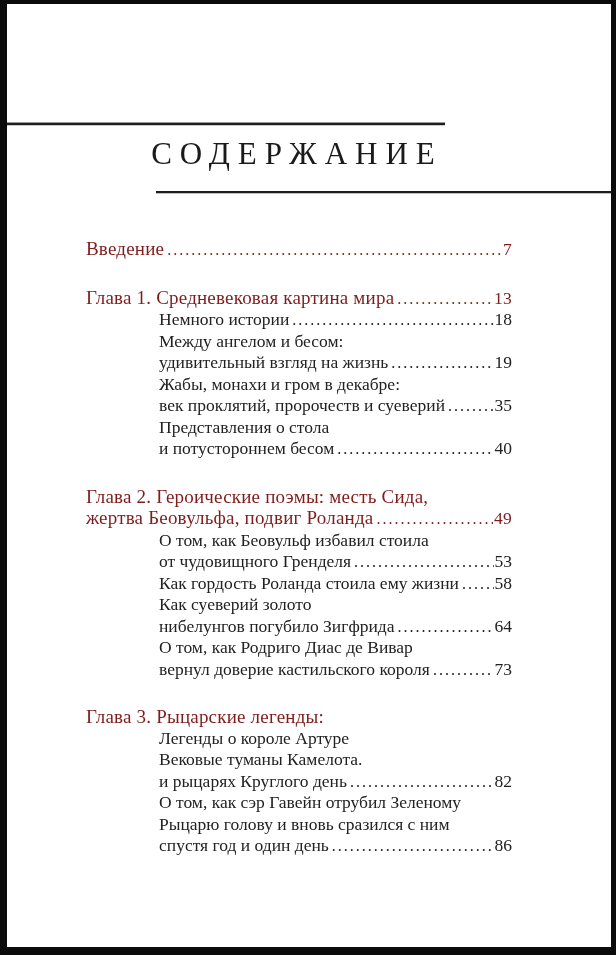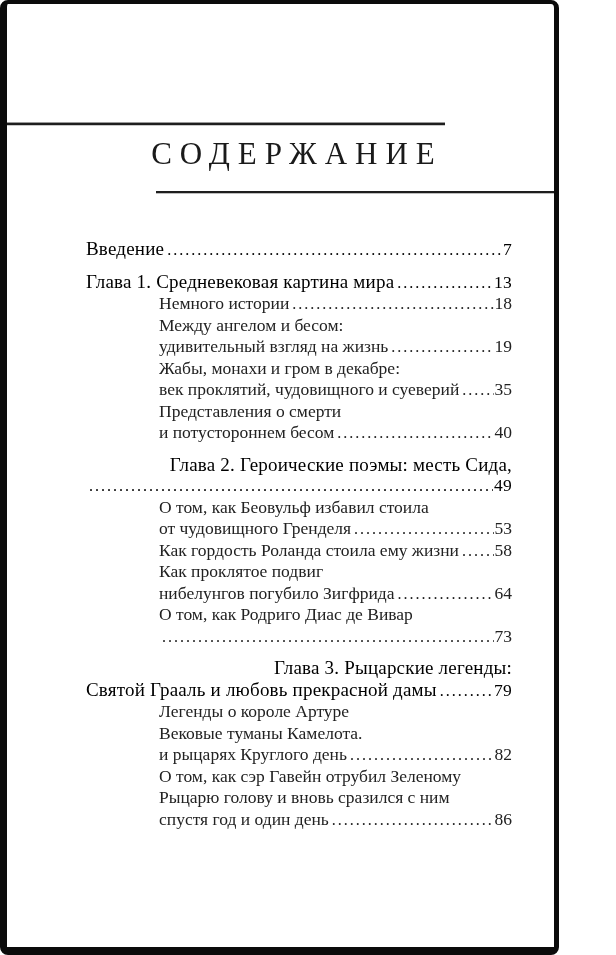--- a/index.html
+++ b/index.html
@@ -2,31 +2,30 @@
 <html><head>
 <meta charset="utf-8">
 <style>
   html, body {
     margin: 0;
     padding: 0;
     background: #ffffff;
   }
   .page {
     position: relative;
-    width: 559px;
+    width: 616px;
     height: 955px;
     box-sizing: border-box;
     background: #ffffff;
     border-style: solid;
     border-color: #0b0b0b;
     border-width: 4px 5px 8px 7px; 
     overflow: hidden;
     font-family: "Liberation Serif", serif;
     color: #1e1e1e;
-    border-radius: 8px;
   }
   
   .rule-top {
     position: absolute;
     top: 118px;
     left: 0;
     width: 438px;
     height: 2px;
     background: #1e1e1e;
     border-top: 1px solid #9a9a9a;
@@ -65,30 +64,29 @@
   .row {
     display: flex;
     align-items: baseline;
     line-height: 21.5px;
     white-space: nowrap;
     overflow: hidden;
   }
   .row.chapter {
     font-size: 19px;
     letter-spacing: 0.2px;
-    color: #000000;
-    justify-content: flex-end;
+    color: #7f1d1d;
   }
   .row.sub {
     font-size: 17.5px;
     padding-left: 73px;
     color: #222222;
   }
   .row.gap {
-    margin-top: 10px;
+    margin-top: 26px;
   }
   .entry-text {
     flex: 0 0 auto;
   }
   .leader {
     flex: 1 1 auto;
     min-width: 6px;
     overflow: hidden;
     margin: 0 1px 0 3px;
     font-size: 16px;
@@ -133,81 +131,78 @@
       <div class="row sub">
     <span class="entry-text">удивительный взгляд на жизнь</span>
     <span class="leader"></span>
     <span class="pagenum">19</span>
   </div>
       <div class="row sub">
     <span class="entry-text">Жабы, монахи и гром в декабре:</span>
 
   </div>
       <div class="row sub">
-    <span class="entry-text">век проклятий, чудовищного и суеверий</span>
+    <span class="entry-text">век проклятий, пророчеств и суеверий</span>
     <span class="leader"></span>
     <span class="pagenum">35</span>
   </div>
       <div class="row sub">
-    <span class="entry-text">Представления о смерти</span>
+    <span class="entry-text">Представления о стола</span>
 
   </div>
       <div class="row sub">
     <span class="entry-text">и потустороннем бесом</span>
     <span class="leader"></span>
     <span class="pagenum">40</span>
   </div>
       <div class="row chapter gap">
     <span class="entry-text">Глава 2. Героические поэмы: месть Сида,</span>
 
   </div>
       <div class="row chapter">
+    <span class="entry-text">жертва Беовульфа, подвиг Роланда</span>
     <span class="leader"></span>
     <span class="pagenum">49</span>
   </div>
       <div class="row sub">
     <span class="entry-text">О том, как Беовульф избавил стоила</span>
 
   </div>
       <div class="row sub">
     <span class="entry-text">от чудовищного Гренделя</span>
     <span class="leader"></span>
     <span class="pagenum">53</span>
   </div>
       <div class="row sub">
     <span class="entry-text">Как гордость Роланда стоила ему жизни</span>
     <span class="leader"></span>
     <span class="pagenum">58</span>
   </div>
       <div class="row sub">
-    <span class="entry-text">Как проклятое подвиг</span>
+    <span class="entry-text">Как суеверий золото</span>
 
   </div>
       <div class="row sub">
     <span class="entry-text">нибелунгов погубило Зигфрида</span>
     <span class="leader"></span>
     <span class="pagenum">64</span>
   </div>
       <div class="row sub">
     <span class="entry-text">О том, как Родриго Диас де Вивар</span>
 
   </div>
       <div class="row sub">
+    <span class="entry-text">вернул доверие кастильского короля</span>
     <span class="leader"></span>
     <span class="pagenum">73</span>
   </div>
       <div class="row chapter gap">
     <span class="entry-text">Глава 3. Рыцарские легенды:</span>
 
   </div>
-      <div class="row chapter">
-    <span class="entry-text">Святой Грааль и любовь прекрасной дамы</span>
-    <span class="leader"></span>
-    <span class="pagenum">79</span>
-  </div>
       <div class="row sub">
     <span class="entry-text">Легенды о короле Артуре</span>
 
   </div>
       <div class="row sub">
     <span class="entry-text">Вековые туманы Камелота.</span>
 
   </div>
       <div class="row sub">
     <span class="entry-text">и рыцарях Круглого день</span>

